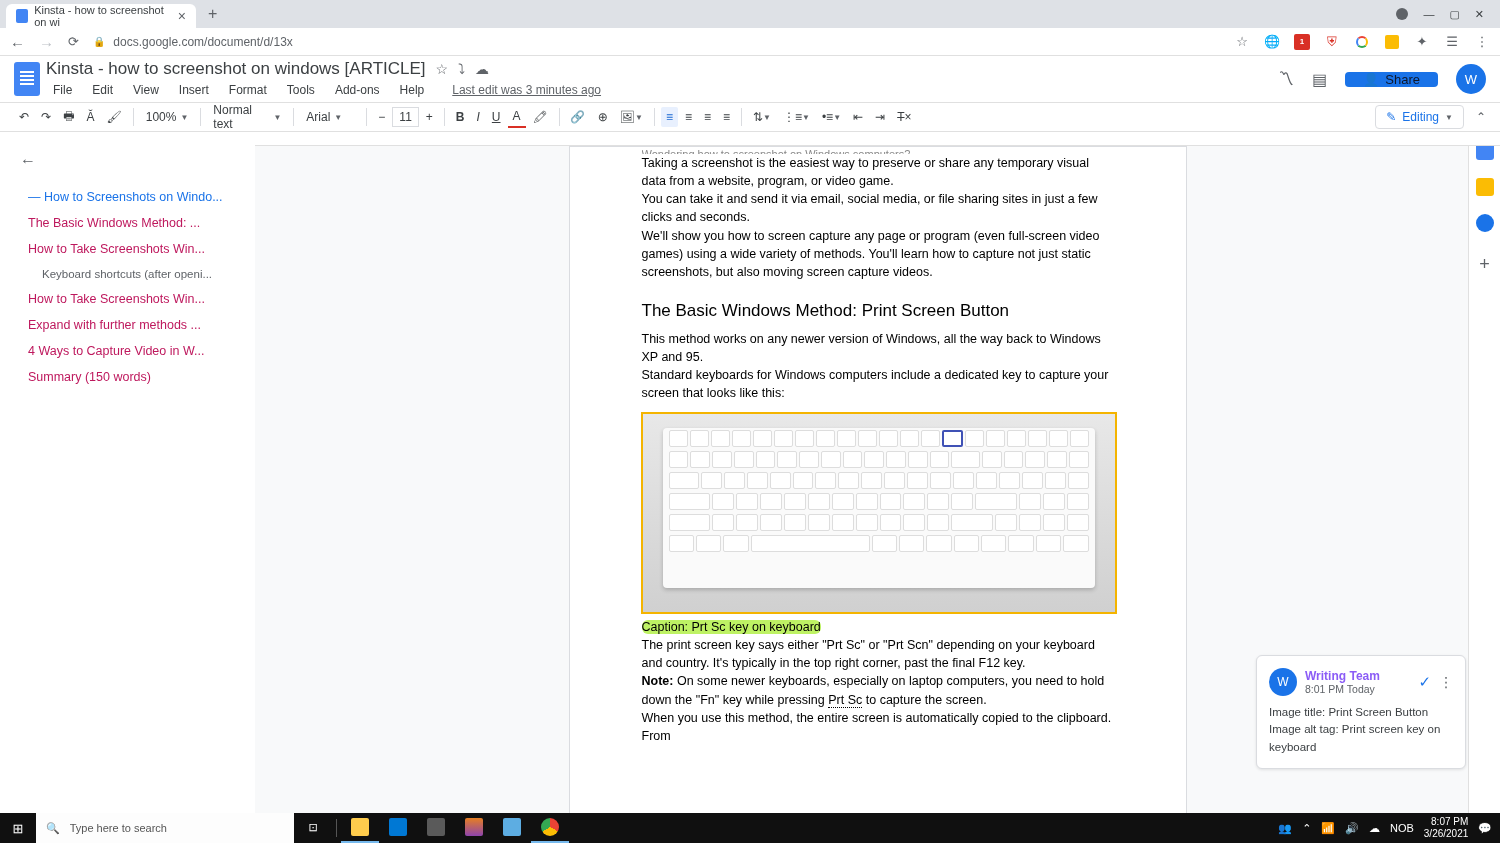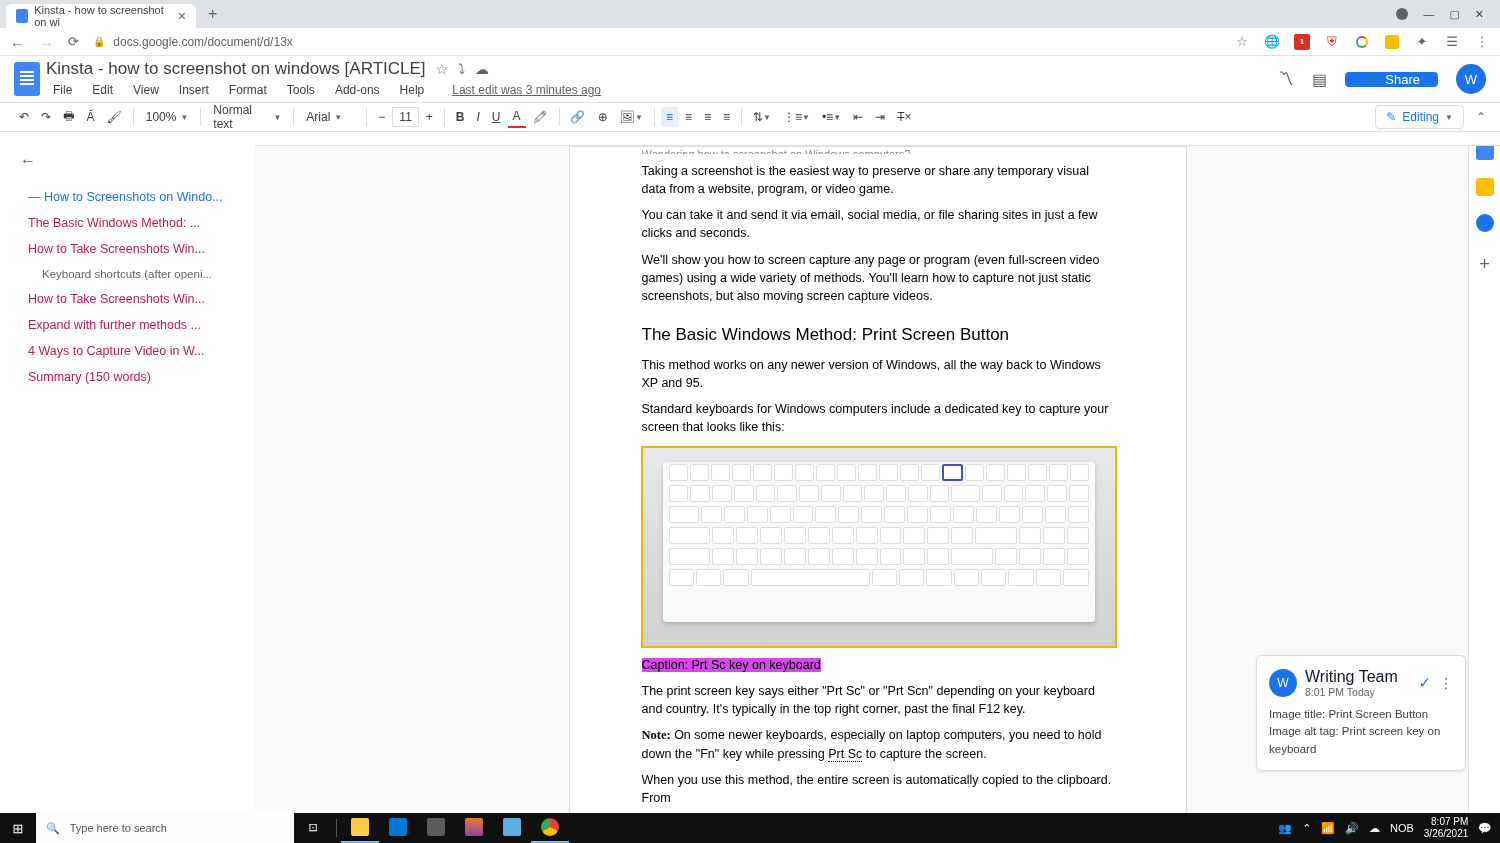--- a/index.html
+++ b/index.html
@@ -34,21 +34,21 @@
 .docs-logo::after { content: ''; position: absolute; top: 9px; left: 6px; right: 6px; height: 2px; background: #fff; box-shadow: 0 4px 0 #fff, 0 8px 0 #fff, 0 12px 0 #fff; }
 .doc-title-area { flex: 1; }
 .doc-title-row { display: flex; align-items: center; gap: 10px; }
 .doc-title { font-size: 17px; color: #3c4043; }
 .title-icon { color: #5f6368; font-size: 14px; }
 .menu-bar { display: flex; gap: 6px; font-size: 12px; color: #3c4043; margin-top: 2px; }
 .menu-item { padding: 2px 7px; }
 .last-edit { text-decoration: underline; color: #5f6368; margin-left: 8px; }
 .header-right { display: flex; align-items: center; gap: 18px; }
 .header-icon { color: #5f6368; font-size: 16px; }
-.share-btn { background: #1a73e8; color: #ffffff; padding: 0 18px; border-radius: 4px; font-size: 13px; font-weight: 500; display: flex; align-items: center; gap: 6px; border: none; }
+.share-btn { background: #1a73e8; color: #0f172a; padding: 0 18px; border-radius: 4px; font-size: 13px; font-weight: 500; display: flex; align-items: center; gap: 6px; border: none; }
 .avatar { width: 30px; height: 30px; border-radius: 50%; background: #1a73e8; color: #fff; display: flex; align-items: center; justify-content: center; font-size: 13px; font-weight: 500; }
 
 
 .toolbar { height: 30px; border-top: 1px solid #e0e0e0; border-bottom: 1px solid #e0e0e0; display: flex; align-items: center; padding: 0 14px; gap: 2px; font-size: 12px; color: #3c4043; }
 .tb-btn { padding: 3px 5px; display: flex; align-items: center; }
 .tb-sep { width: 1px; height: 18px; background: #dadce0; margin: 0 4px; }
 .tb-select { display: flex; align-items: center; gap: 4px; padding: 3px 6px; }
 .tb-dd { font-size: 8px; color: #5f6368; }
 .tb-active { background: #e8f0fe; color: #1967d2; border-radius: 2px; }
 .editing-pill { margin-left: auto; border: 1px solid #dadce0; border-radius: 4px; padding: 4px 10px; display: flex; align-items: center; gap: 6px; color: #1a73e8; font-size: 12px; }
@@ -60,39 +60,39 @@
 .outline-back { color: #5f6368; font-size: 16px; padding: 6px; }
 .outline-list { margin-top: 10px; font-size: 12.5px; }
 .outline-item { padding: 6px 4px 6px 14px; color: #be185d; white-space: nowrap; overflow: hidden; text-overflow: ellipsis; display: flex; align-items: center; gap: 6px; }
 .outline-item.active { color: #1a73e8; font-weight: 500; }
 .outline-item.sub { padding-left: 28px; font-size: 11.5px; color: #5f6368; }
 .outline-marker { color: #1a73e8; width: 10px; }
 
 .doc-canvas { flex: 1; background: #f8f9fa; overflow: hidden; position: relative; display: flex; justify-content: center; }
 .ruler { position: absolute; top: 0; left: 0; right: 0; height: 14px; background: #fff; border-bottom: 1px solid #e0e0e0; font-size: 8px; color: #9aa0a6; z-index: 2; }
 .page { background: #fff; width: 618px; margin-top: 14px; padding: 0 72px 40px 72px; font-size: 12.5px; line-height: 1.45; color: #000; border: 1px solid #dadce0; }
-.page p { margin: 8px 0; }
+.page p { margin: 0 0; }
 .page h2 { font-size: 17px; font-weight: 400; margin: 18px 0 6px; }
-.highlight { background: #d946ef; }
-.note-label { font-weight: bold; font-family: Liberation Serif, serif; }
+.highlight { background: #bef264; border-radius: 6px; }
+.note-label { font-weight: bold; }
 .dotted-under { border-bottom: 1px dotted #000; }
 
 .keyboard-img { width: 476px; height: 202px; background: linear-gradient(#e8e8e8, #d0d0d0); border: 1px solid #b0b0b0; margin: 10px 0 4px -1px; position: relative; border: 2px solid #f4b400; }
 .kbd-inner { position: absolute; top: 14px; left: 20px; right: 20px; bottom: 24px; background: #fafafa; border-radius: 4px; box-shadow: 0 2px 4px rgba(0,0,0,.2); }
 .kbd-row { display: flex; gap: 2px; padding: 2px 6px; }
 .kbd-key { background: #fff; border: 1px solid #ddd; height: 17px; flex: 1; border-radius: 2px; font-size: 5px; display: flex; align-items: center; justify-content: center; color: #888; }
 .kbd-key.highlighted { border: 2px solid #3f51b5; }
 .kbd-key.wide { flex: 1.5; }
 .kbd-key.wider { flex: 2; }
 
 
 .comment-card { position: absolute; right: 34px; top: 523px; width: 210px; background: #fff; border: 1px solid #dadce0; border-radius: 6px; padding: 12px; box-shadow: 0 1px 3px rgba(0,0,0,.1); font-size: 11.5px; z-index: 5; }
 .comment-head { display: flex; align-items: center; gap: 8px; margin-bottom: 8px; }
 .comment-avatar { width: 28px; height: 28px; border-radius: 50%; background: #1a73e8; color: #fff; display: flex; align-items: center; justify-content: center; font-size: 12px; font-weight: 500; }
-.comment-author { font-weight: 400; font-size: 16px; color: #0f172a; }
+.comment-author { font-weight: 700; font-size: 12px; color: #8b5cf6; }
 .comment-time { font-size: 10.5px; color: #5f6368; }
 .comment-actions { margin-left: auto; display: flex; gap: 8px; align-items: center; }
 .comment-check { color: #1a73e8; font-size: 15px; }
 .comment-dots { color: #5f6368; font-size: 14px; }
 .comment-body { color: #3c4043; line-height: 1.5; }
 
 
 .side-panel { position: absolute; right: 0; top: 0; width: 32px; height: 100%; background: #fff; border-left: 1px solid #e0e0e0; display: flex; flex-direction: column; align-items: center; padding-top: 10px; gap: 18px; }
 .side-icon { width: 18px; height: 18px; border-radius: 3px; }
 .side-cal { background: #4285f4; }

